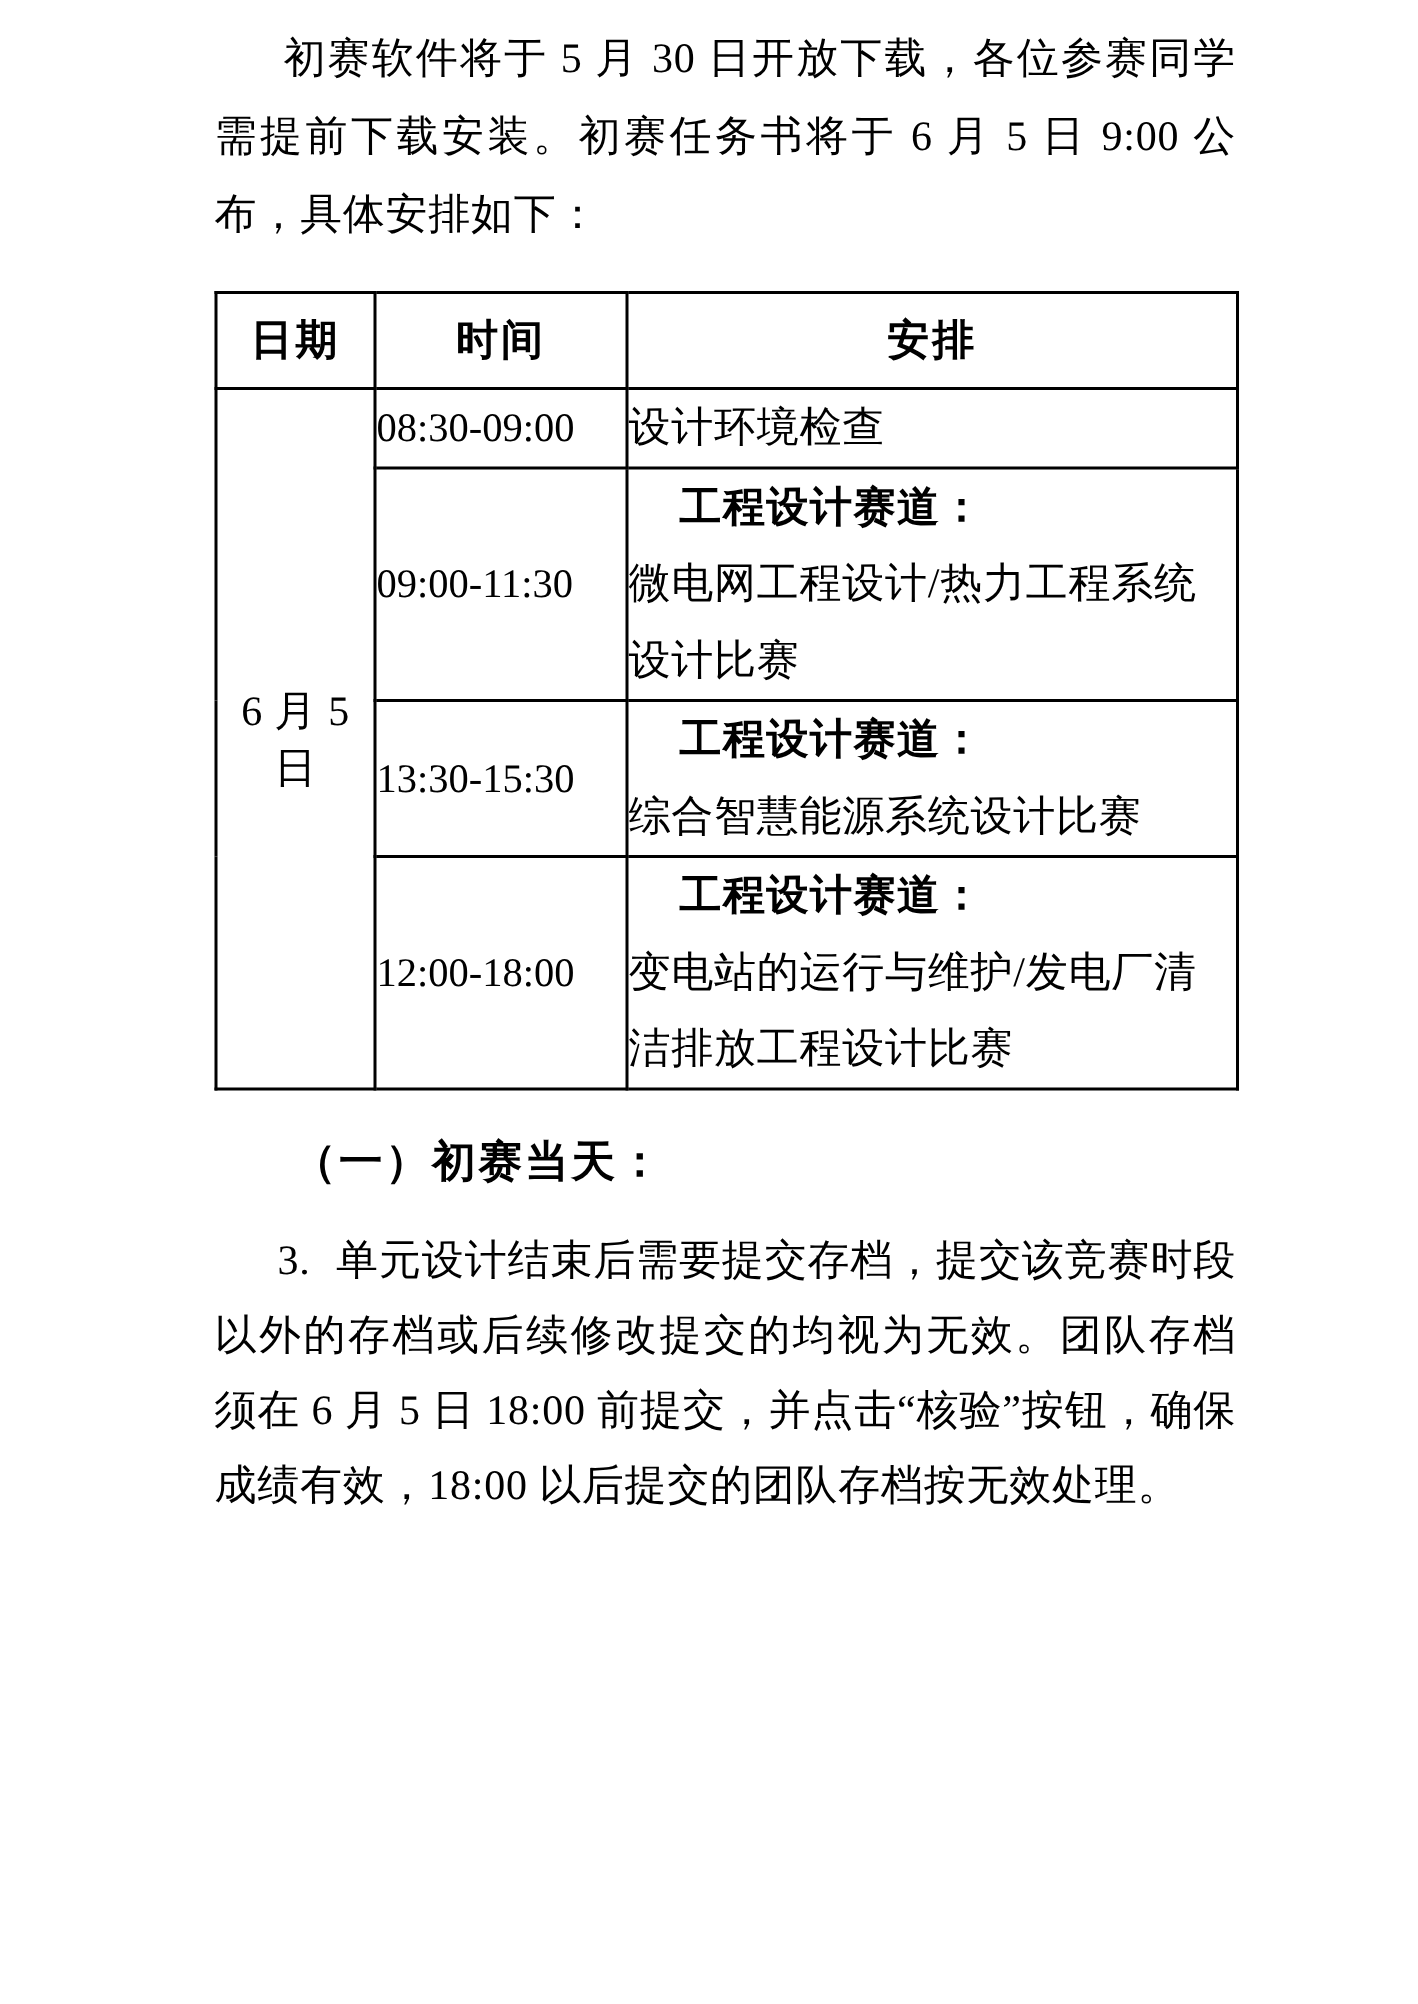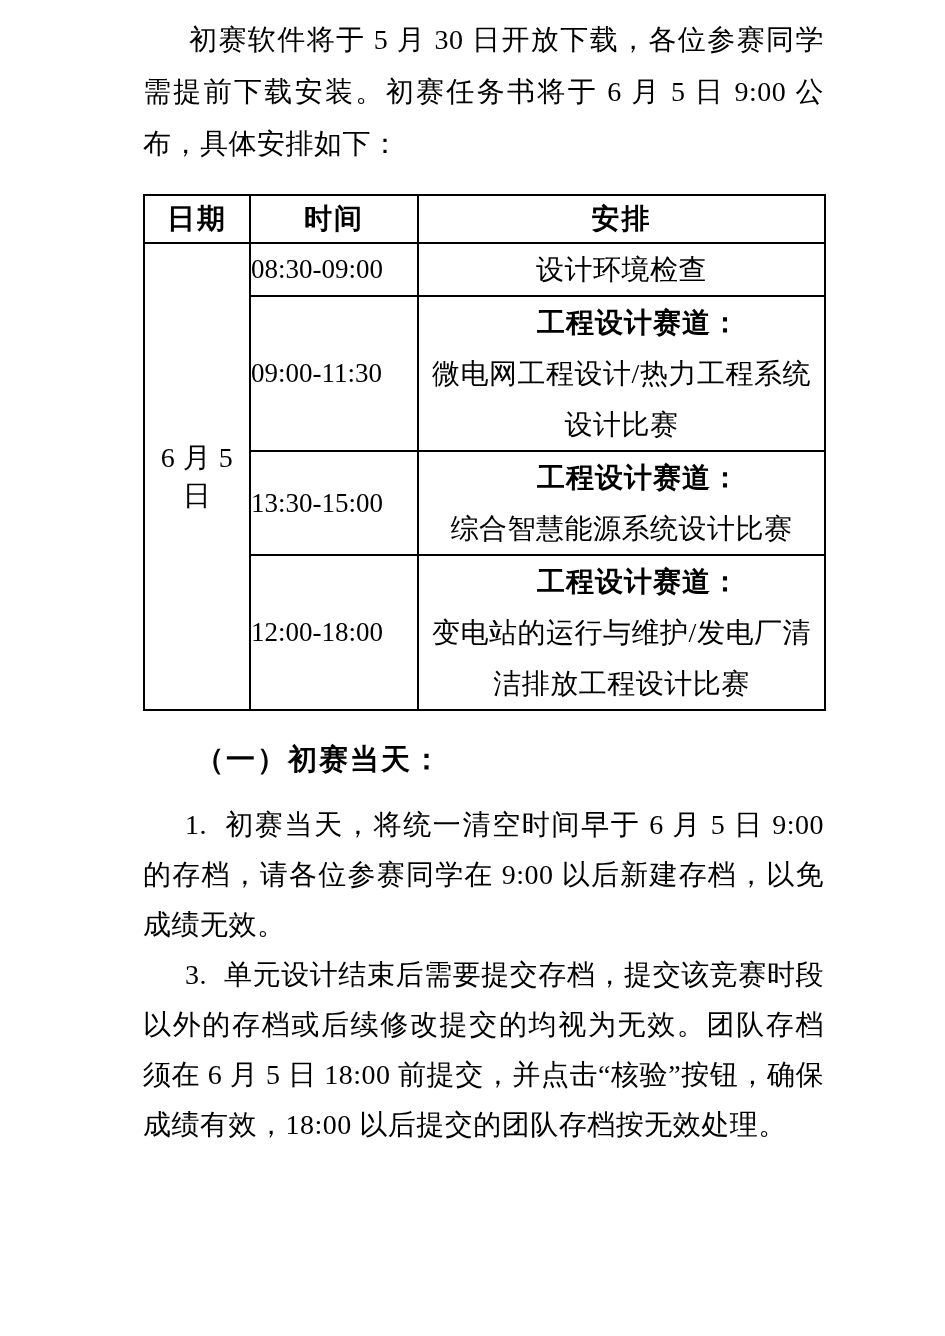--- a/index.html
+++ b/index.html
@@ -42,21 +42,21 @@
     margin-top: 24px;
   }
   .schedule th, .schedule td {
     border: 2px solid #000;
     padding: 0;
   }
   col.c1 { width: 106px; }
   col.c2 { width: 168px; }
   col.c3 { width: 407px; }
   .schedule thead th {
-    height: 48px;
+    height: 64px;
     font-size: 28px;
     font-weight: bold;
     letter-spacing: 2px;
     text-align: center;
     vertical-align: middle;
   }
   tr.r1 { height: 50px; }
   tr.r2 { height: 102px; }
   tr.r3 { height: 100px; }
   tr.r4 { height: 151px; }
@@ -66,21 +66,21 @@
     font-size: 28px;
     letter-spacing: 0.5px;
     border-radius: 22px;
   }
   .time-cell {
     text-align: left;
     vertical-align: middle;
     font-size: 27px;
   }
   .plan-cell {
-    text-align: center;
+    text-align: left;
     vertical-align: middle;
     font-size: 28px;
     padding: 0 6px;
   }
   .plan-title {
     font-weight: bold;
     line-height: 51px;
     letter-spacing: 1px;
     margin-left: 34px;
   }
@@ -138,37 +138,36 @@
           </td>
         </tr>
         <tr class="r2">
           <td class="time-cell">09:00-11:30</td>
           <td class="plan-cell">
             <div class="plan-title">工程设计赛道：</div>
             <div class="plan-desc">微电网工程设计/热力工程系统设计比赛</div>
           </td>
         </tr>
         <tr class="r3">
-          <td class="time-cell">13:30-15:00</td>
+          <td class="time-cell">13:30-15:30</td>
           <td class="plan-cell">
             <div class="plan-title">工程设计赛道：</div>
             <div class="plan-desc">综合智慧能源系统设计比赛</div>
           </td>
         </tr>
         <tr class="r4">
           <td class="time-cell">12:00-18:00</td>
           <td class="plan-cell">
             <div class="plan-title">工程设计赛道：</div>
             <div class="plan-desc">变电站的运行与维护/发电厂清洁排放工程设计比赛</div>
           </td>
         </tr>
       </tbody>
     </table>
 
     <h2 class="notes-heading">（一）初赛当天：</h2>
 
     <div class="notes">
-      <p class="note"><span class="note-num">1.</span><span>初赛当天，将统一清空时间早于 6 月 5 日 9:00 的存档，请各位参赛同学在 9:00 以后新建存档，以免成绩无效。</span></p>
       <p class="note"><span class="note-num">3.</span><span>单元设计结束后需要提交存档，提交该竞赛时段以外的存档或后续修改提交的均视为无效。团队存档须在 6 月 5 日 18:00 前提交，并点击“核验”按钮，确保成绩有效，18:00 以后提交的团队存档按无效处理。</span></p>
     </div>
 
   </div>
 </div>
 
 </body></html>

